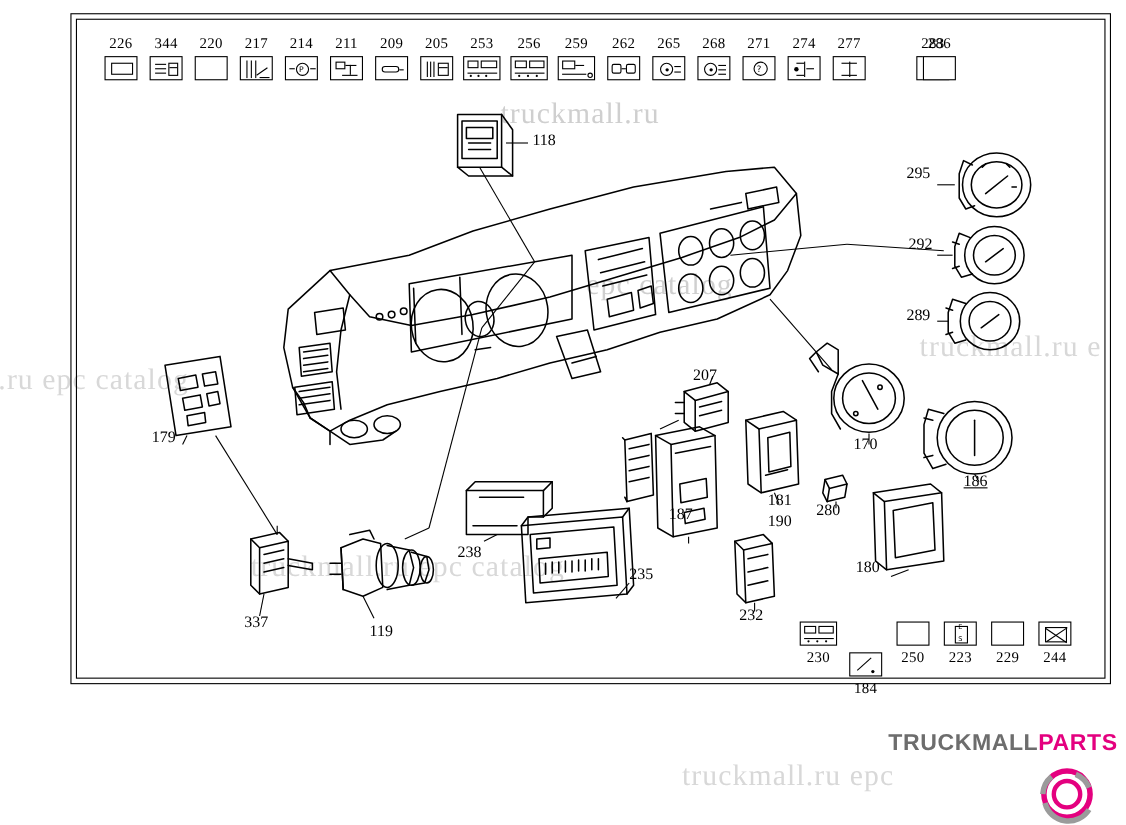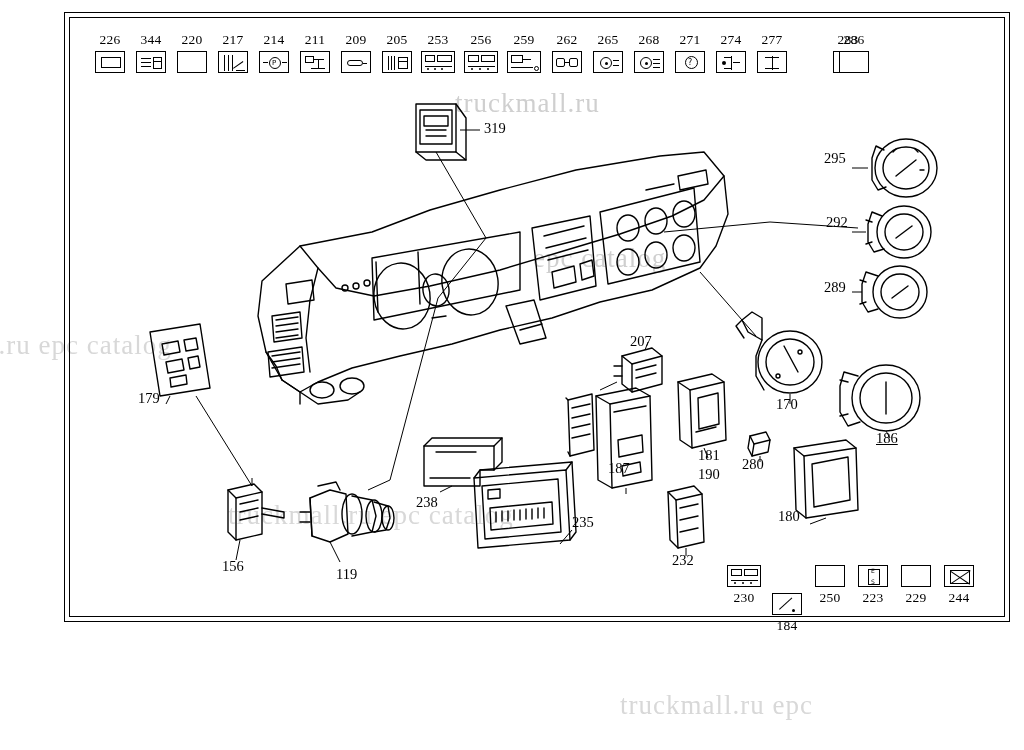--- a/index.html
+++ b/index.html
@@ -64,20 +64,21 @@
   svg{position:absolute;left:0;top:0;overflow:visible;}
 </style>
 </head>
 <body>
 
 <div id="sheet">
 
   <div class="wm" style="left:455px;top:88px;">truckmall.ru</div>
   <div class="wm" style="left:533px;top:243px;">epc catalog</div>
   <div class="wm wm2" style="left:-10px;top:330px;">l.ru epc catalog</div>
+  <div class="wm wm2" style="left:836px;top:300px;">truckmall.ru e</div>
   <div class="wm wm2" style="left:228px;top:500px;">truckmall.ru epc catalog</div>
   <div class="wm wm2" style="left:620px;top:690px;">truckmall.ru epc</div>
 
   <div class="frame"></div>
   <div class="frame-inner"></div>
 
   <svg width="1024" height="750">
     <g fill="none" stroke="#000" stroke-width="1.4" stroke-linejoin="round" stroke-linecap="round">
 
       <path d="M262,281 L300,246 L372,232 L430,210 L500,190 L576,170 L660,156 L704,152 L724,176
@@ -512,33 +513,47 @@
     <div class="ic-col" style="left:215px;">
       <div class="ic-box" style="margin-top:0;">
         <div class="sub-rect" style="left:5px;top:4px;width:20px;height:14px;"></div>
         <div class="hline" style="left:6px;top:17px;width:23px;transform:rotate(-34deg);transform-origin:0 0;"></div>
         <div class="hline" style="left:6px;top:5px;width:23px;transform:rotate(34deg);transform-origin:0 0;"></div>
       </div>
       <div class="ic-num">244</div>
     </div>
   </div>
 
-  <div class="lbl" style="left:484px;top:120px;">319</div>
+  <div class="lbl" style="left:484px;top:120px;">118</div>
   <div class="lbl" style="left:824px;top:150px;">295</div>
   <div class="lbl" style="left:826px;top:214px;">292</div>
   <div class="lbl" style="left:824px;top:279px;">289</div>
   <div class="lbl" style="left:138px;top:390px;">179</div>
   <div class="lbl" style="left:630px;top:333px;">207</div>
   <div class="lbl" style="left:776px;top:396px;">170</div>
   <div class="lbl" style="left:876px;top:430px;text-decoration:underline;">186</div>
   <div class="lbl" style="left:698px;top:447px;">181</div>
   <div class="lbl" style="left:698px;top:466px;">190</div>
   <div class="lbl" style="left:742px;top:456px;">280</div>
   <div class="lbl" style="left:778px;top:508px;">180</div>
   <div class="lbl" style="left:608px;top:460px;">187</div>
   <div class="lbl" style="left:416px;top:494px;">238</div>
   <div class="lbl" style="left:572px;top:514px;">235</div>
   <div class="lbl" style="left:672px;top:552px;">232</div>
-  <div class="lbl" style="left:222px;top:558px;">156</div>
+  <div class="lbl" style="left:222px;top:558px;">337</div>
   <div class="lbl" style="left:336px;top:566px;">119</div>
 
+  <div id="brand">
+    <div class="bt">
+      <span>TRUCKMALL</span><span class="pink">PARTS</span>
+    </div>
+    <svg width="190" height="60" style="left:0;top:18px;">
+      <g transform="translate(122,18)">
+        <circle cx="22" cy="22" r="21" fill="none" stroke="#e4007f" stroke-width="5"></circle>
+        <circle cx="22" cy="22" r="12" fill="none" stroke="#e4007f" stroke-width="4"></circle>
+        <path d="M2,30 a22,22 0 0 0 40,6" fill="none" stroke="#9b9b9b" stroke-width="5"></path>
+        <path d="M0,22 a22,22 0 0 1 8,-16" fill="none" stroke="#9b9b9b" stroke-width="5"></path>
+        <path d="M30,4 a22,22 0 0 1 12,12" fill="none" stroke="#9b9b9b" stroke-width="5"></path>
+      </g>
+    </svg>
+  </div>
 
 </div>
 
 </body></html>

